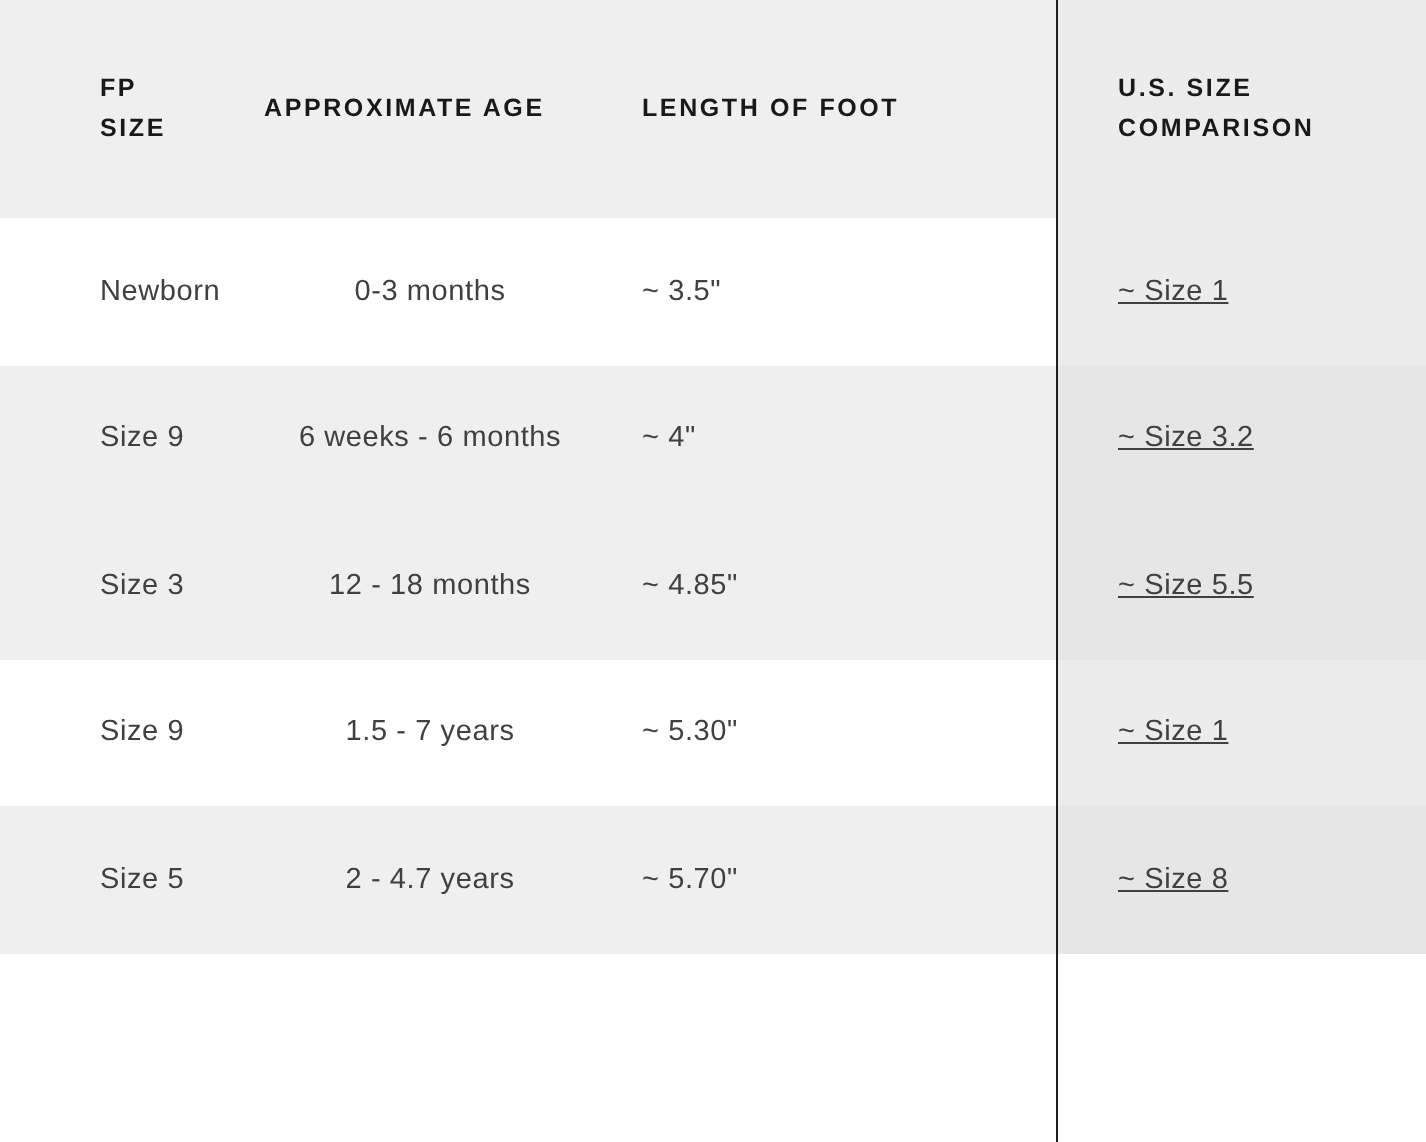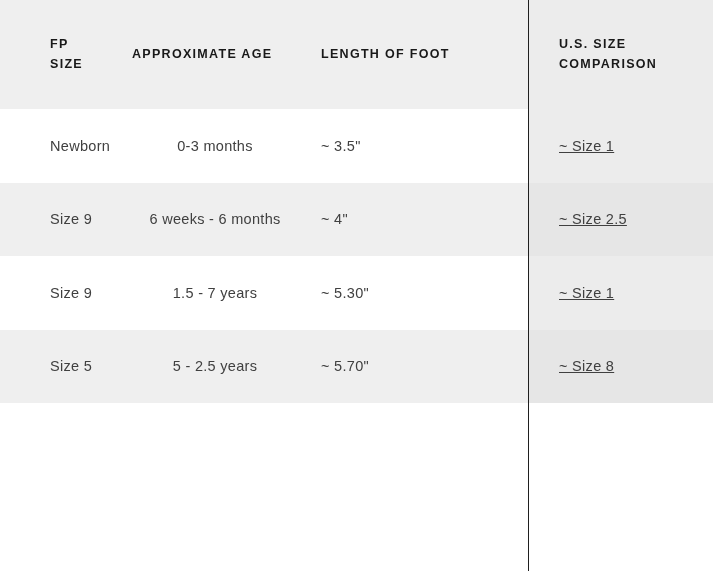--- a/index.html
+++ b/index.html
@@ -111,31 +111,37 @@
       <tr class="odd">
         <td class="c0">Newborn</td>
         <td class="c1">0-3 months</td>
         <td class="c2">~ 3.5"</td>
         <td class="c3">~ Size 1</td>
       </tr>
       <tr class="even">
         <td class="c0">Size 9</td>
         <td class="c1">6 weeks - 6 months</td>
         <td class="c2">~ 4"</td>
-        <td class="c3">~ Size 2.5</td>
+        <td class="c3">~ Size 3.2</td>
+      </tr>
+      <tr class="even">
+        <td class="c0">Size 3</td>
+        <td class="c1">12 - 18 months</td>
+        <td class="c2">~ 4.85"</td>
+        <td class="c3">~ Size 5.5</td>
       </tr>
       <tr class="odd">
         <td class="c0">Size 9</td>
         <td class="c1">1.5 - 7 years</td>
         <td class="c2">~ 5.30"</td>
         <td class="c3">~ Size 1</td>
       </tr>
       <tr class="even">
         <td class="c0">Size 5</td>
-        <td class="c1">5 - 2.5 years</td>
+        <td class="c1">2 - 4.7 years</td>
         <td class="c2">~ 5.70"</td>
         <td class="c3">~ Size 8</td>
       </tr>
     </tbody>
   </table>
 
   <div class="divider"></div>
 </div>
 
 </body></html>

